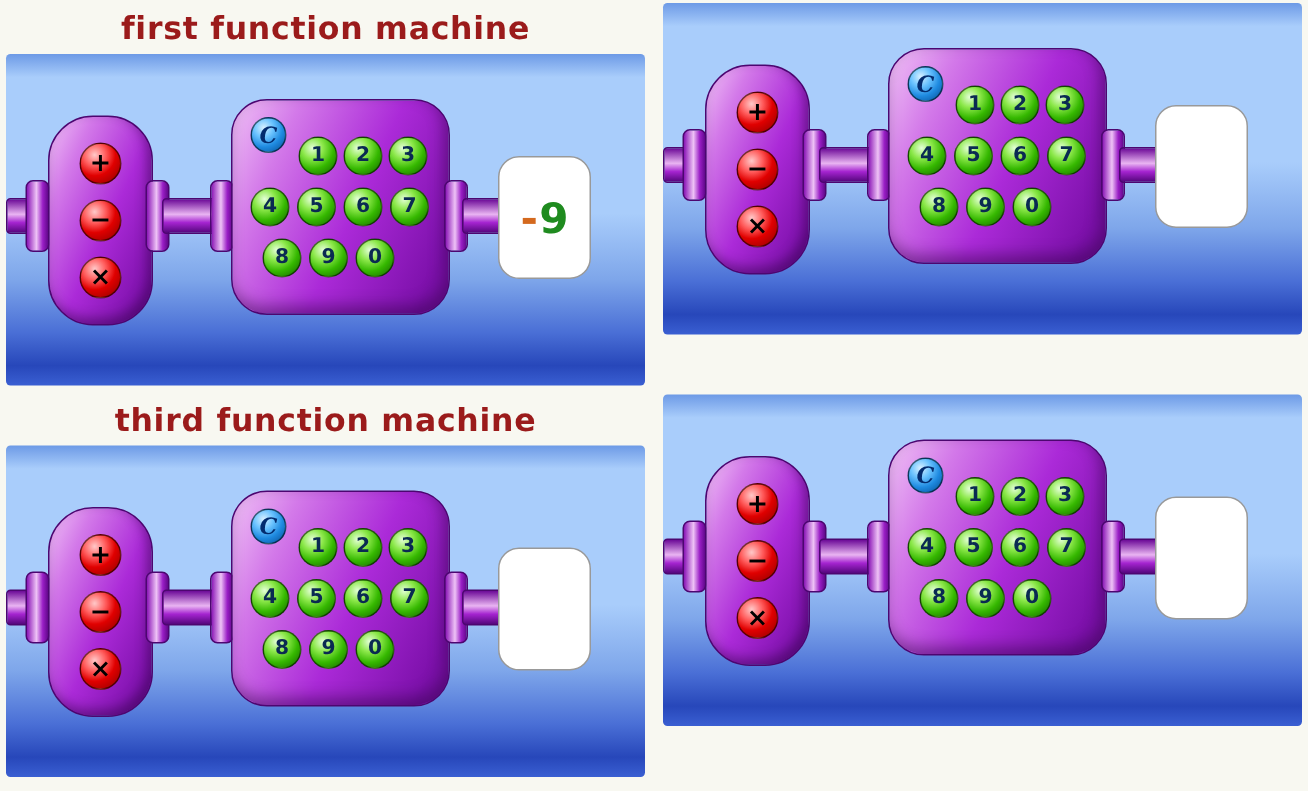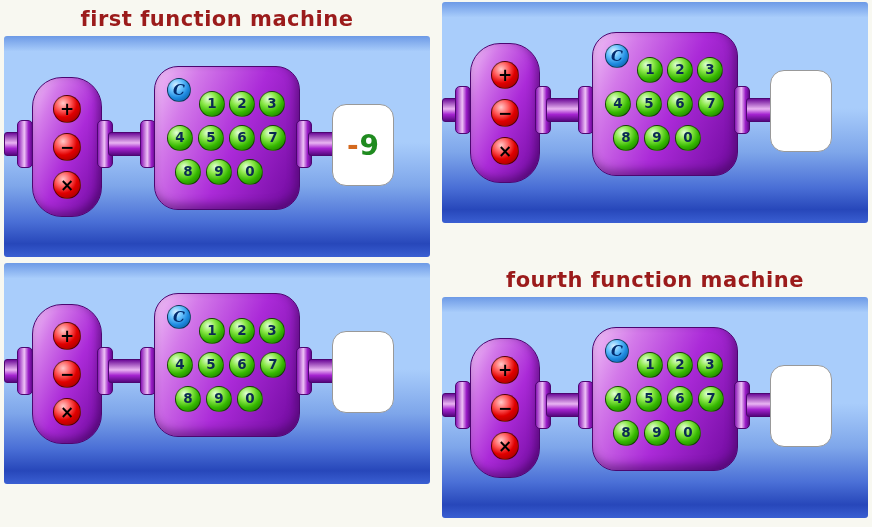--- a/index.html
+++ b/index.html
@@ -160,20 +160,21 @@
       <div class="collar c-d"></div>
       <div class="pipe p-2"></div>
       <div class="output">
         <span class="sign"></span>
           <span class="val"></span>
       </div>
     </div>
   </section>
 
   <section class="cell">
+    <h2 class="title">third function machine</h2>
     <div class="panel">
       <div class="pipe p-0"></div>
       <div class="collar c-a"></div>
       <div class="pod">
         <button class="sphere red op op-plus">+</button>
         <button class="sphere red op op-minus">−</button>
         <button class="sphere red op op-times">×</button>
       </div>
       <div class="collar c-b"></div>
       <div class="pipe p-1"></div>
@@ -194,21 +195,20 @@
       <div class="collar c-d"></div>
       <div class="pipe p-2"></div>
       <div class="output">
         <span class="sign"></span>
           <span class="val"></span>
       </div>
     </div>
   </section>
 
   <section class="cell">
-    <h2 class="title">fourth function machine</h2>
     <div class="panel">
       <div class="pipe p-0"></div>
       <div class="collar c-a"></div>
       <div class="pod">
         <button class="sphere red op op-plus">+</button>
         <button class="sphere red op op-minus">−</button>
         <button class="sphere red op op-times">×</button>
       </div>
       <div class="collar c-b"></div>
       <div class="pipe p-1"></div>

